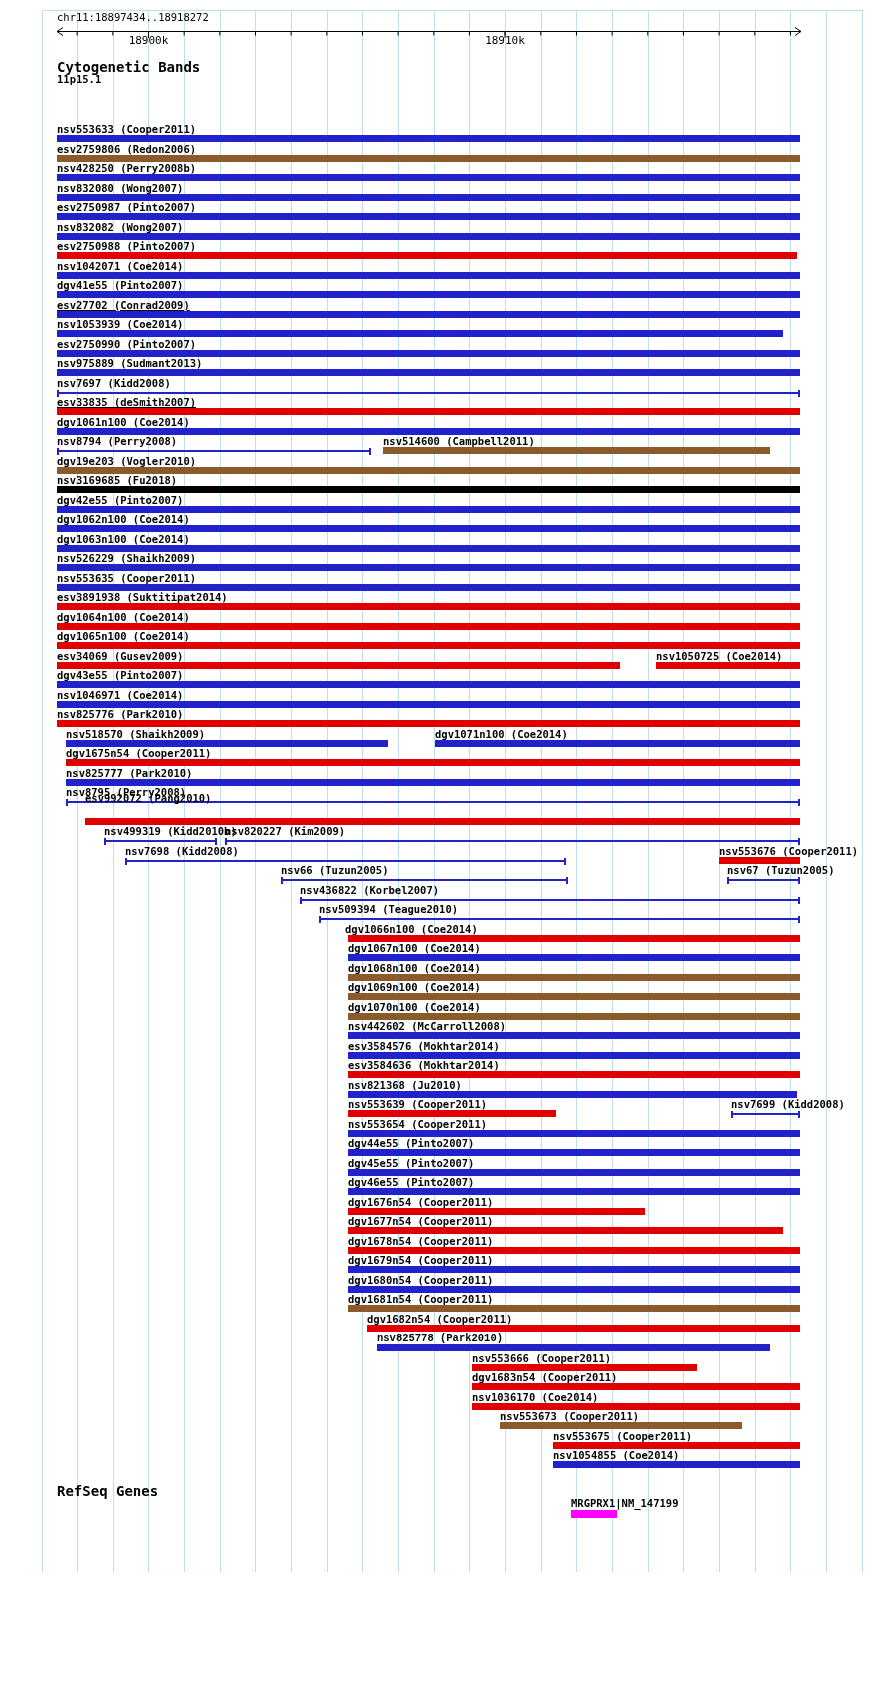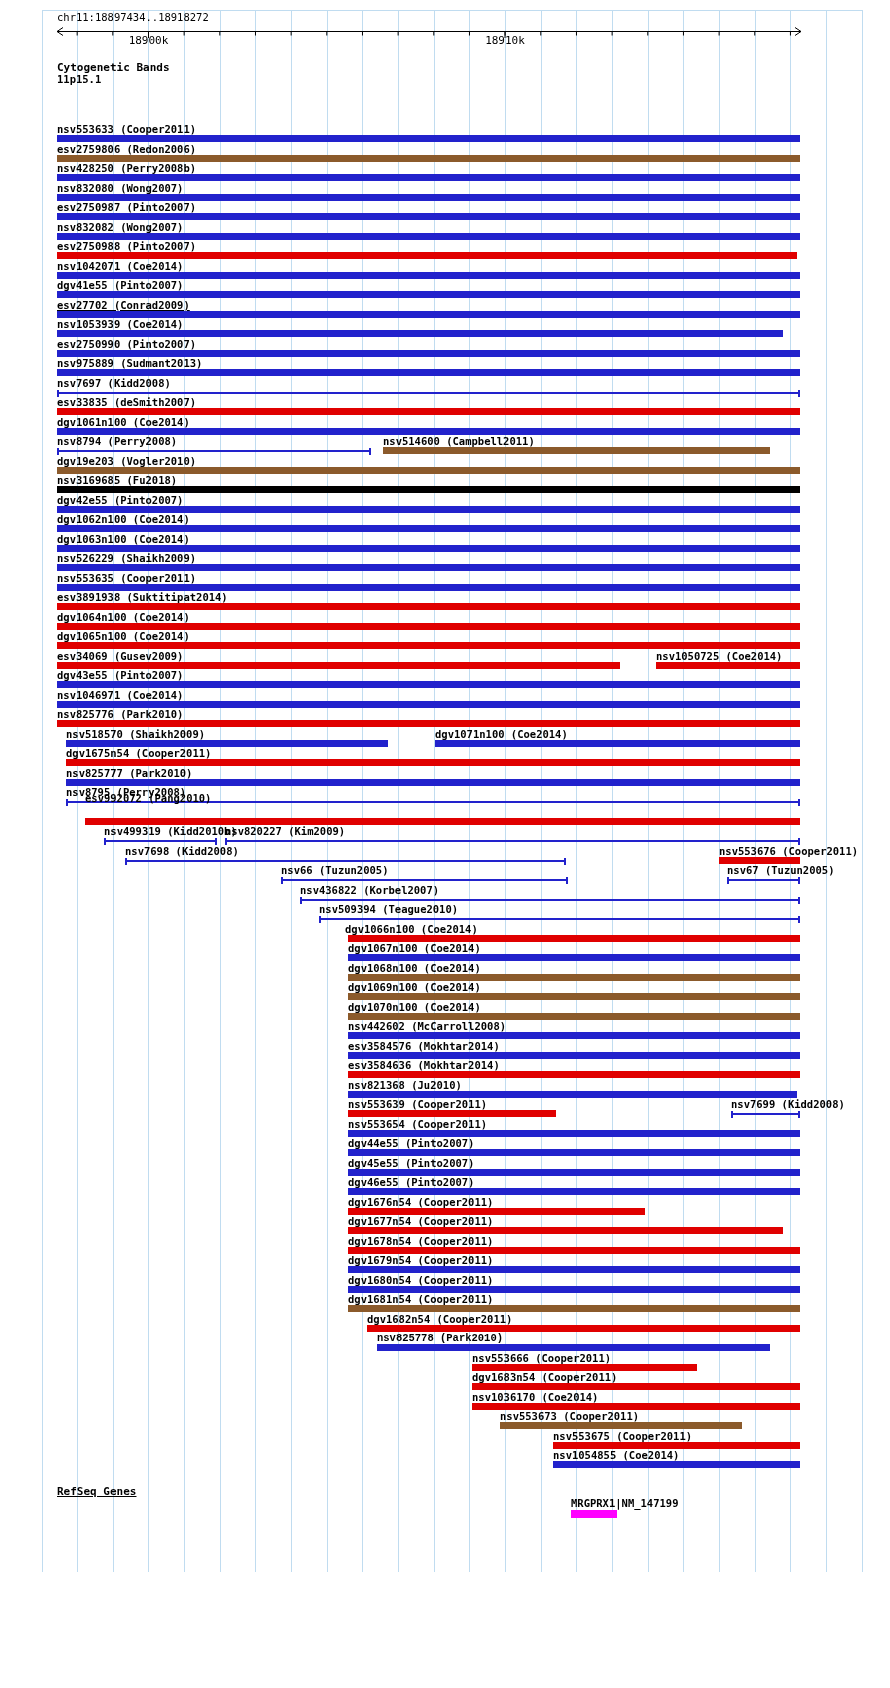--- a/index.html
+++ b/index.html
@@ -4,21 +4,21 @@
 <style>
   html,body{margin:0;padding:0;background:#fff;}
   #screen{
     position:relative;width:890px;height:1688px;background:#ffffff;
     font-family:"DejaVu Sans Mono","Liberation Mono",monospace;
     overflow:hidden;color:#000;
   }
   .gridline{position:absolute;width:1px;}
   .gridtop{position:absolute;height:1px;}
   .rlabel{position:absolute;font-size:10.5px;font-weight:normal;line-height:11px;white-space:nowrap;}
-  .title{position:absolute;font-size:11px;font-weight:bold;line-height:11px;white-space:nowrap;}
+  .title{position:absolute;font-size:14px;font-weight:bold;line-height:11px;white-space:nowrap;}
   .flabel{position:absolute;font-size:10.5px;font-weight:bold;line-height:11px;white-space:nowrap;}
   .fbar{position:absolute;height:7px;}
   .fline{position:absolute;height:2px;}
   .ftick{position:absolute;width:2px;height:7px;}
   .tick-label{position:absolute;width:60px;margin-left:-30px;text-align:center;font-size:11px;line-height:11px;}
   #ruler{position:absolute;left:0;top:0;pointer-events:none;}
 </style>
 </head>
 <body>
 
@@ -116,21 +116,21 @@
       <div class="flabel" style="left: 57px; top: 319px;">nsv1053939 (Coe2014)</div>
       <div class="fbar" style="left: 57px; top: 330px; width: 726px; background: rgb(34, 34, 204);"></div>
       <div class="flabel" style="left: 57px; top: 338.5px;">esv2750990 (Pinto2007)</div>
       <div class="fbar" style="left: 57px; top: 349.5px; width: 743px; background: rgb(34, 34, 204);"></div>
       <div class="flabel" style="left: 57px; top: 358px;">nsv975889 (Sudmant2013)</div>
       <div class="fbar" style="left: 57px; top: 369px; width: 743px; background: rgb(34, 34, 204);"></div>
       <div class="flabel" style="left: 57px; top: 377.5px;">nsv7697 (Kidd2008)</div>
       <div class="fline" style="left: 57px; top: 391.5px; width: 743px; background: rgb(34, 34, 204);"></div>
       <div class="ftick" style="left: 57px; top: 389.5px; background: rgb(34, 34, 204);"></div>
       <div class="ftick" style="left: 798px; top: 389.5px; background: rgb(34, 34, 204);"></div>
-      <div class="flabel" style="left: 57px; top: 397px;">esv33835 (deSmith2007)</div>
+      <div class="flabel" style="left: 57px; top: 397px; text-decoration: underline;">esv33835 (deSmith2007)</div>
       <div class="fbar" style="left: 57px; top: 408px; width: 743px; background: rgb(224, 0, 0);"></div>
       <div class="flabel" style="left: 57px; top: 416.5px;">dgv1061n100 (Coe2014)</div>
       <div class="fbar" style="left: 57px; top: 427.5px; width: 743px; background: rgb(34, 34, 204);"></div>
       <div class="flabel" style="left: 57px; top: 436px;">nsv8794 (Perry2008)</div>
       <div class="fline" style="left: 57px; top: 450px; width: 314px; background: rgb(34, 34, 204);"></div>
       <div class="ftick" style="left: 57px; top: 448px; background: rgb(34, 34, 204);"></div>
       <div class="ftick" style="left: 369px; top: 448px; background: rgb(34, 34, 204);"></div>
       <div class="flabel" style="left: 383px; top: 436px;">nsv514600 (Campbell2011)</div>
       <div class="fbar" style="left: 383px; top: 447px; width: 387px; background: rgb(139, 90, 43);"></div>
       <div class="flabel" style="left: 57px; top: 455.5px;">dgv19e203 (Vogler2010)</div>
@@ -262,18 +262,18 @@
       <div class="flabel" style="left: 472px; top: 1391.5px;">nsv1036170 (Coe2014)</div>
       <div class="fbar" style="left: 472px; top: 1402.5px; width: 328px; background: rgb(224, 0, 0);"></div>
       <div class="flabel" style="left: 500px; top: 1411px;">nsv553673 (Cooper2011)</div>
       <div class="fbar" style="left: 500px; top: 1422px; width: 242px; background: rgb(139, 90, 43);"></div>
       <div class="flabel" style="left: 553px; top: 1430.5px;">nsv553675 (Cooper2011)</div>
       <div class="fbar" style="left: 553px; top: 1441.5px; width: 247px; background: rgb(224, 0, 0);"></div>
       <div class="flabel" style="left: 553px; top: 1450px;">nsv1054855 (Coe2014)</div>
       <div class="fbar" style="left: 553px; top: 1461px; width: 247px; background: rgb(34, 34, 204);"></div>
     </div>
 
-  <div class="title" style="left:57px;top:1486px;text-decoration:underline;">RefSeq Genes</div>
+  <div class="title" style="left:57px;top:1486px;">RefSeq Genes</div>
   <div id="gene">
       <div class="flabel" style="left: 571px; top: 1498px;">MRGPRX1|NM_147199</div>
       <div class="fbar" style="left: 571px; top: 1510px; width: 46px; height: 8px; background: rgb(255, 0, 255);"></div>
     </div>
 </div>
 
 </body></html>

